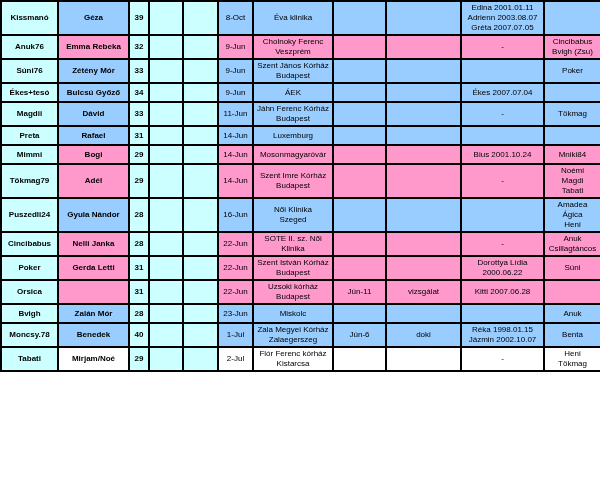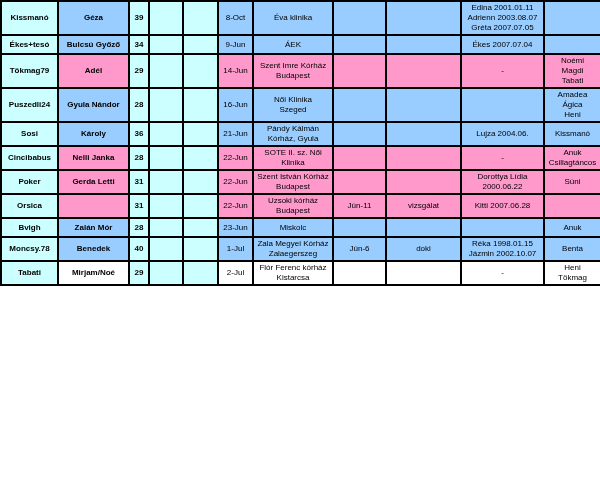--- a/index.html
+++ b/index.html
@@ -81,39 +81,108 @@
     <td class="tint">8-Oct</td>
     <td class="tint">Éva klinika</td>
     <td class="tint"></td>
     <td class="tint"></td>
     <td class="tint">Edina 2001.01.11
 Adrienn 2003.08.07
 Gréta 2007.07.05</td>
     <td class="tint"></td>
   </tr>
 
-
+  <tr class="row row-pink">
+    <td class="base bold">Anuk76</td>
+    <td class="tint bold">Emma Rebeka</td>
+    <td class="base bold">32</td>
+    <td class="base"></td>
+    <td class="base"></td>
+    <td class="tint">9-Jun</td>
+    <td class="tint">Cholnoky Ferenc
+Veszprém</td>
+    <td class="tint"></td>
+    <td class="tint"></td>
+    <td class="tint">-</td>
+    <td class="tint">Cincibabus
+Bvigh (Zsu)</td>
+  </tr>
+
+  <tr class="row row-blue">
+    <td class="base bold">Súni76</td>
+    <td class="tint bold">Zétény Mór</td>
+    <td class="base bold">33</td>
+    <td class="base"></td>
+    <td class="base"></td>
+    <td class="tint">9-Jun</td>
+    <td class="tint">Szent János Kórház
+Budapest</td>
+    <td class="tint"></td>
+    <td class="tint"></td>
+    <td class="tint"></td>
+    <td class="tint">Poker</td>
+  </tr>
 
   <tr class="row row-blue">
     <td class="base bold">Ékes+tesó</td>
     <td class="tint bold">Bulcsú Győző</td>
     <td class="base bold">34</td>
     <td class="base"></td>
     <td class="base"></td>
     <td class="tint">9-Jun</td>
     <td class="tint">ÁEK</td>
     <td class="tint"></td>
     <td class="tint"></td>
     <td class="tint">Ékes 2007.07.04</td>
     <td class="tint"></td>
   </tr>
 
 
-
-
+  <tr class="row row-blue">
+    <td class="base bold">Magdii</td>
+    <td class="tint bold">Dávid</td>
+    <td class="base bold">33</td>
+    <td class="base"></td>
+    <td class="base"></td>
+    <td class="tint">11-Jun</td>
+    <td class="tint">Jáhn Ferenc Kórház
+Budapest</td>
+    <td class="tint"></td>
+    <td class="tint"></td>
+    <td class="tint">-</td>
+    <td class="tint">Tökmag</td>
+  </tr>
+
+  <tr class="row row-blue">
+    <td class="base bold">Preta</td>
+    <td class="tint bold">Rafael</td>
+    <td class="base bold">31</td>
+    <td class="base"></td>
+    <td class="base"></td>
+    <td class="tint">14-Jun</td>
+    <td class="tint">Luxemburg</td>
+    <td class="tint"></td>
+    <td class="tint"></td>
+    <td class="tint"></td>
+    <td class="tint"></td>
+  </tr>
+
+  <tr class="row row-pink">
+    <td class="base bold">Mimmi</td>
+    <td class="tint bold">Bogi</td>
+    <td class="base bold">29</td>
+    <td class="base"></td>
+    <td class="base"></td>
+    <td class="tint">14-Jun</td>
+    <td class="tint">Mosonmagyaróvár</td>
+    <td class="tint"></td>
+    <td class="tint"></td>
+    <td class="tint">Bius 2001.10.24</td>
+    <td class="tint">Mniki84</td>
+  </tr>
 
   <tr class="row row-pink">
     <td class="base bold">Tökmag79</td>
     <td class="tint bold">Adél</td>
     <td class="base bold">29</td>
     <td class="base"></td>
     <td class="base"></td>
     <td class="tint">14-Jun</td>
     <td class="tint">Szent Imre Kórház
 Budapest</td>
@@ -136,34 +205,20 @@
     <td class="tint">Női Klinika
 Szeged</td>
     <td class="tint"></td>
     <td class="tint"></td>
     <td class="tint"></td>
     <td class="tint">Amadea
 Ágica
 Heni</td>
   </tr>
 
-  <tr class="row row-blue">
-    <td class="base bold">Sosi</td>
-    <td class="tint bold">Károly</td>
-    <td class="base bold">36</td>
-    <td class="base"></td>
-    <td class="base"></td>
-    <td class="tint">21-Jun</td>
-    <td class="tint">Pándy Kálmán
-Kórház, Gyula</td>
-    <td class="tint"></td>
-    <td class="tint"></td>
-    <td class="tint">Lujza 2004.06.</td>
-    <td class="tint">Kissmanó</td>
-  </tr>
 
 
   <tr class="row row-pink">
     <td class="base bold">Cincibabus</td>
     <td class="tint bold">Nelli Janka</td>
     <td class="base bold">28</td>
     <td class="base"></td>
     <td class="base"></td>
     <td class="tint">22-Jun</td>
     <td class="tint">SOTE II. sz. Női

